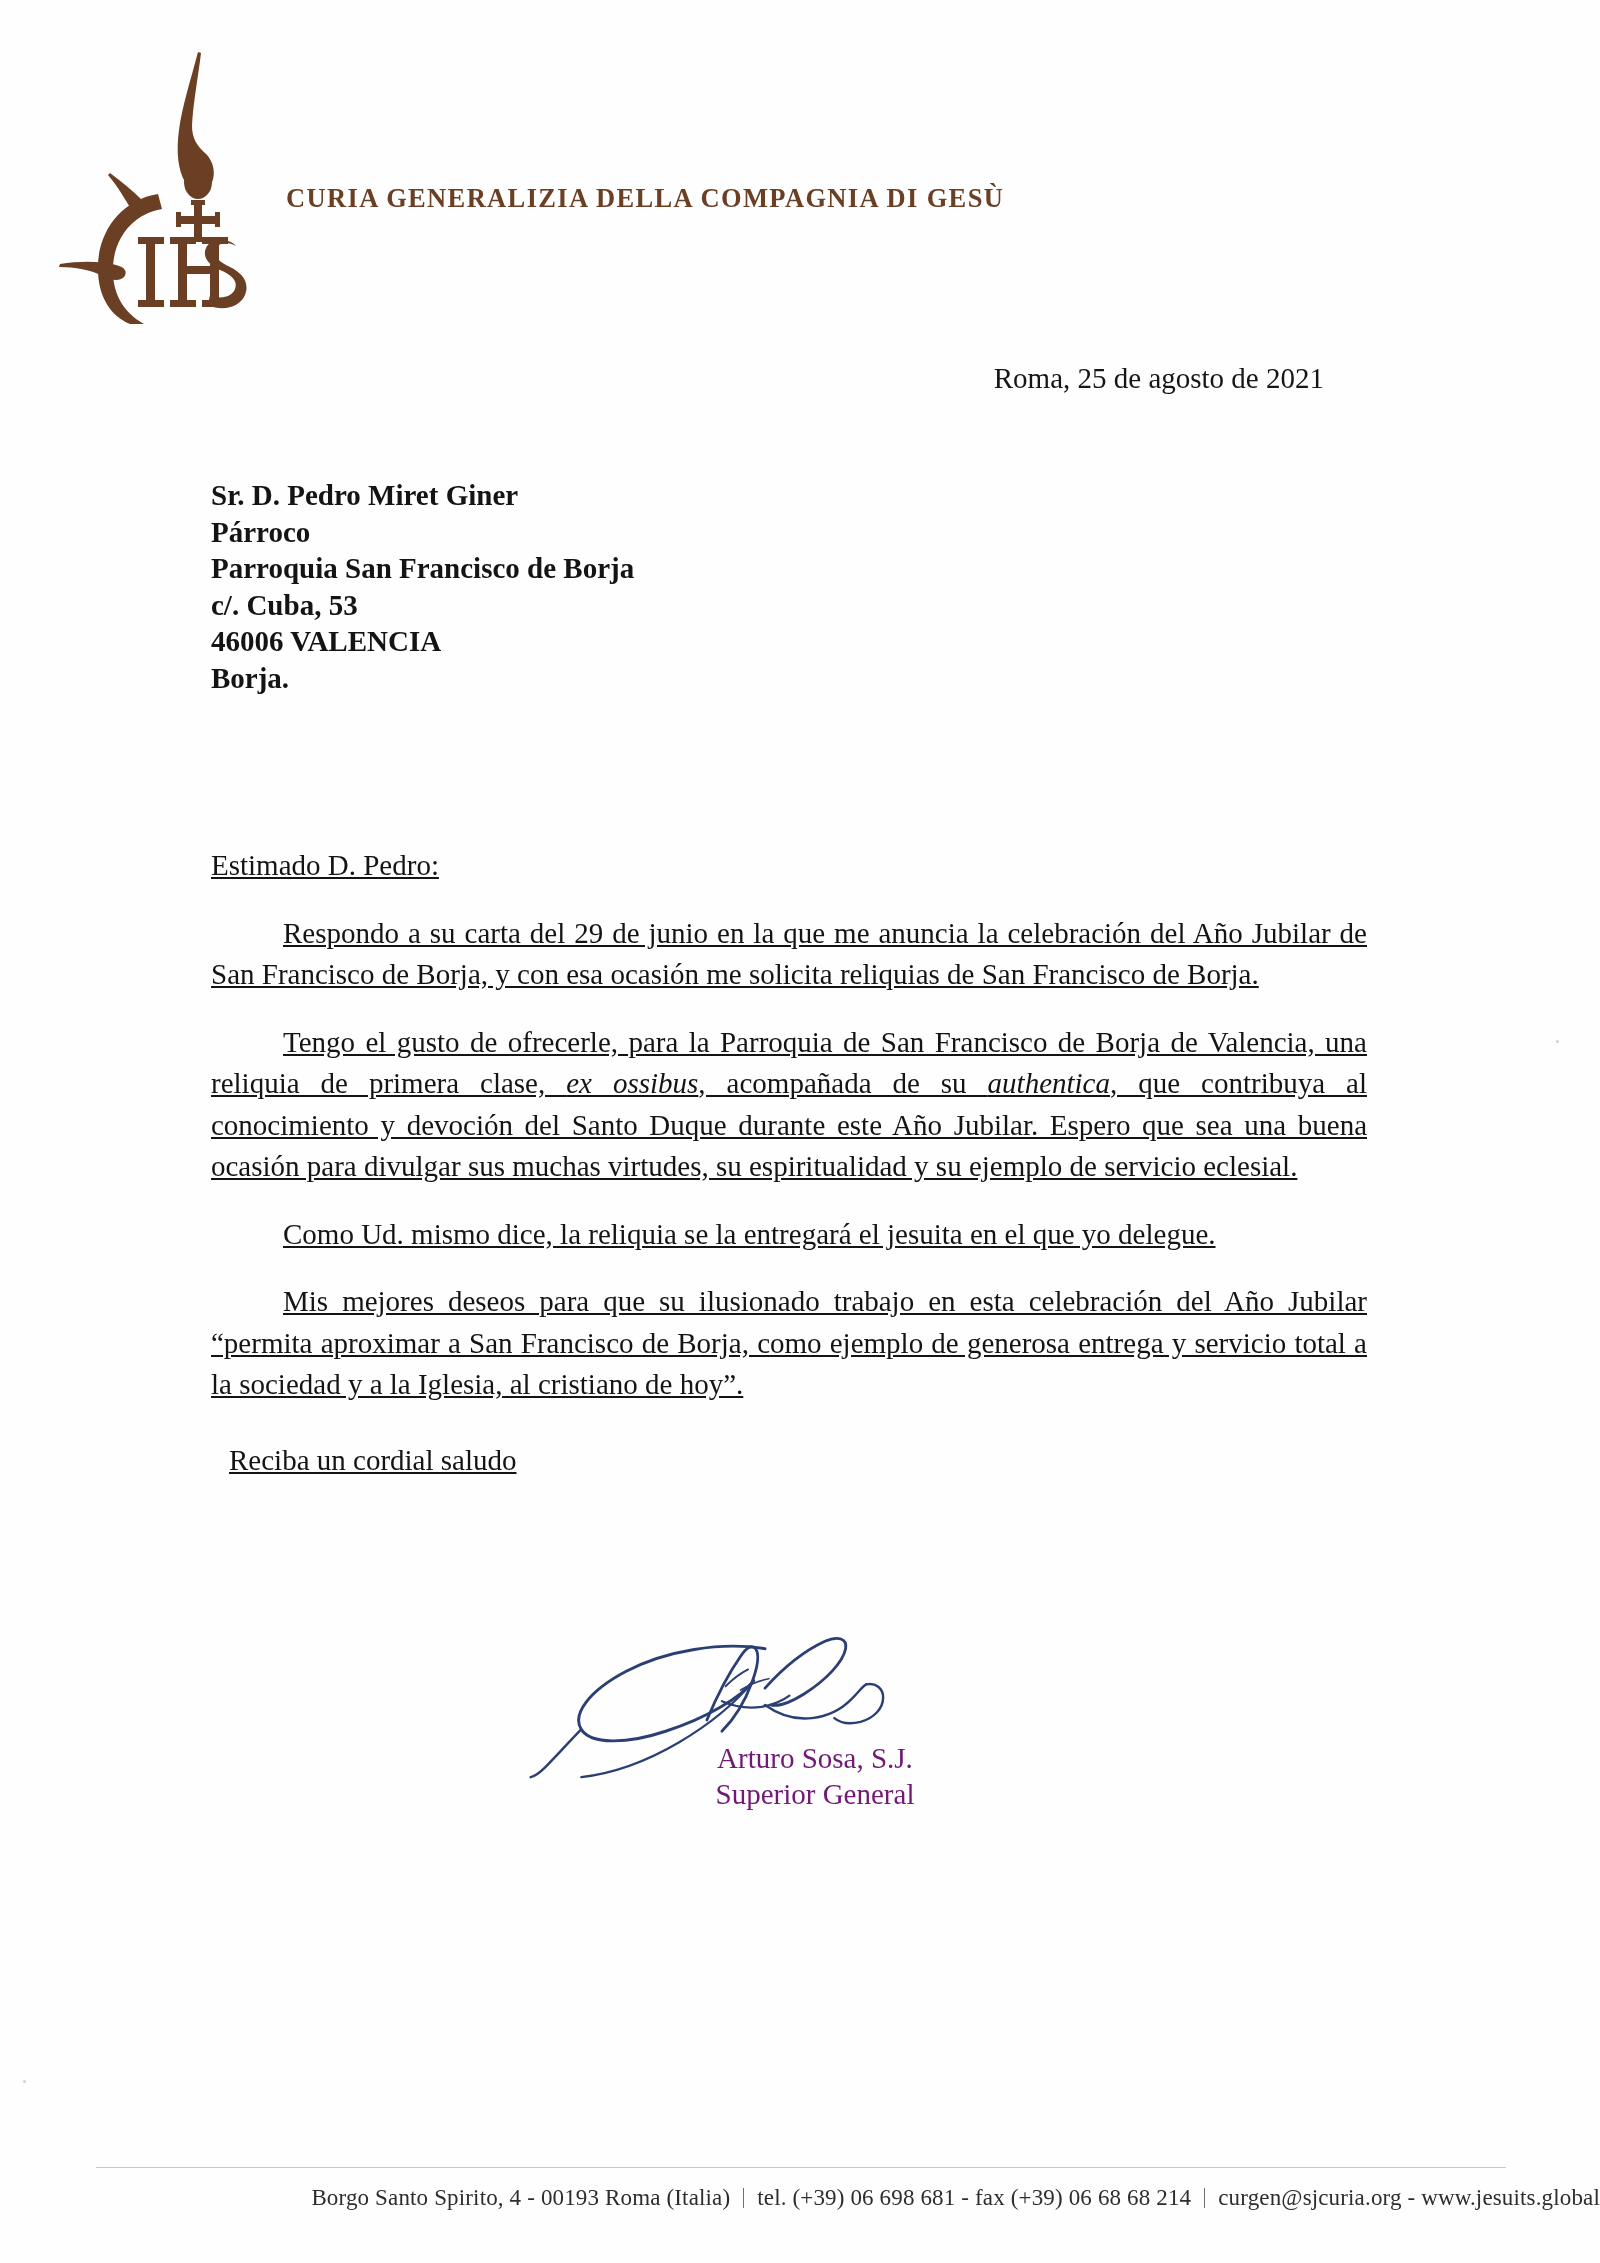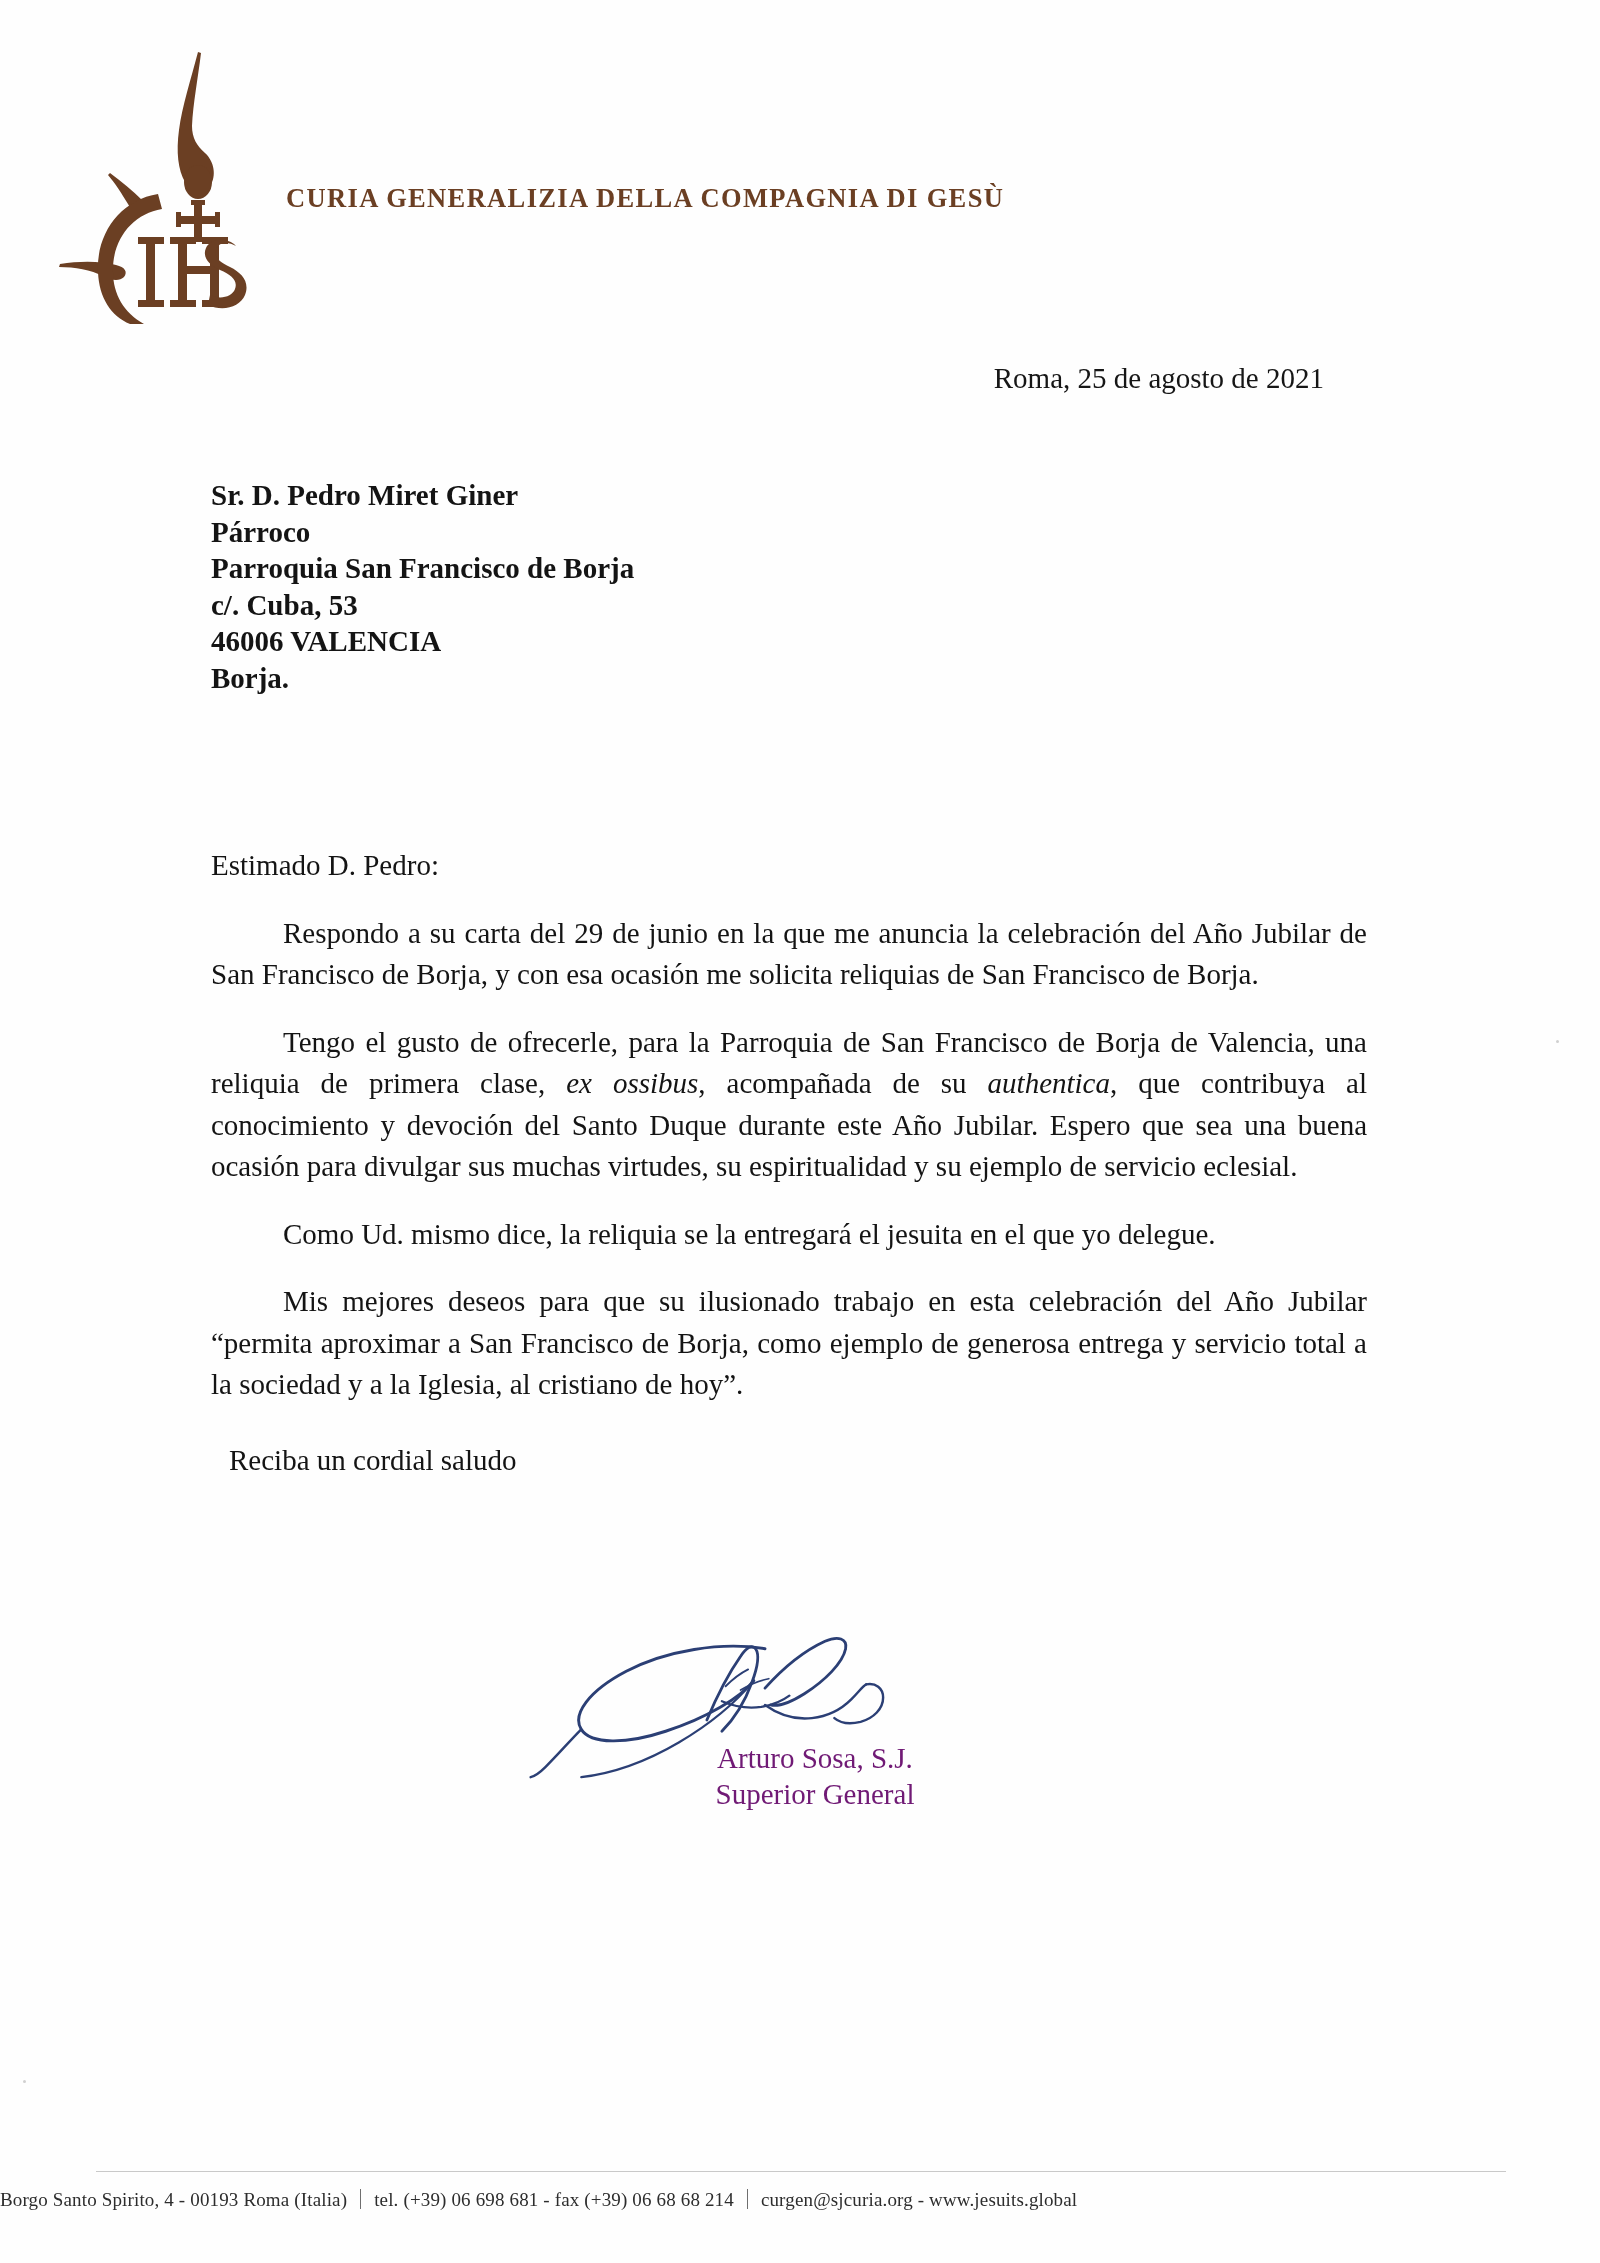--- a/index.html
+++ b/index.html
@@ -62,20 +62,21 @@
   .address-block div { white-space:nowrap; }
 
   
   .body-block {
     position:absolute;
     left:211px; top:845px;
     width:1156px;
     font-size:29px;
     line-height:41.5px;
     color:#141414;
+    text-decoration:underline;
   }
   .salutation { margin-bottom:26px; }
   .para {
     text-align:justify;
     text-justify:inter-word;
     text-indent:72px;
     margin-bottom:26px;
   }
   .para:last-child { margin-bottom:0; }
   .para i { font-style:italic; }
@@ -113,22 +114,22 @@
     width:1600px;
   }
   .footer-rule {
     position:absolute;
     left:96px; top:-18px;
     width:1410px; height:1px;
     background:#c9c9c9;
   }
   .footer-line {
     width:1600px;
-    text-align:left;
-    font-size:19px;
+    text-align:right;
+    font-size:23px;
     letter-spacing:0.15px;
     color:#2d2d2d;
     white-space:nowrap;
   }
   .footer-sep {
     display:inline-block;
     width:1px; height:20px;
     background:#6f6f6f;
     vertical-align:-3px;
     margin:0 13px;

